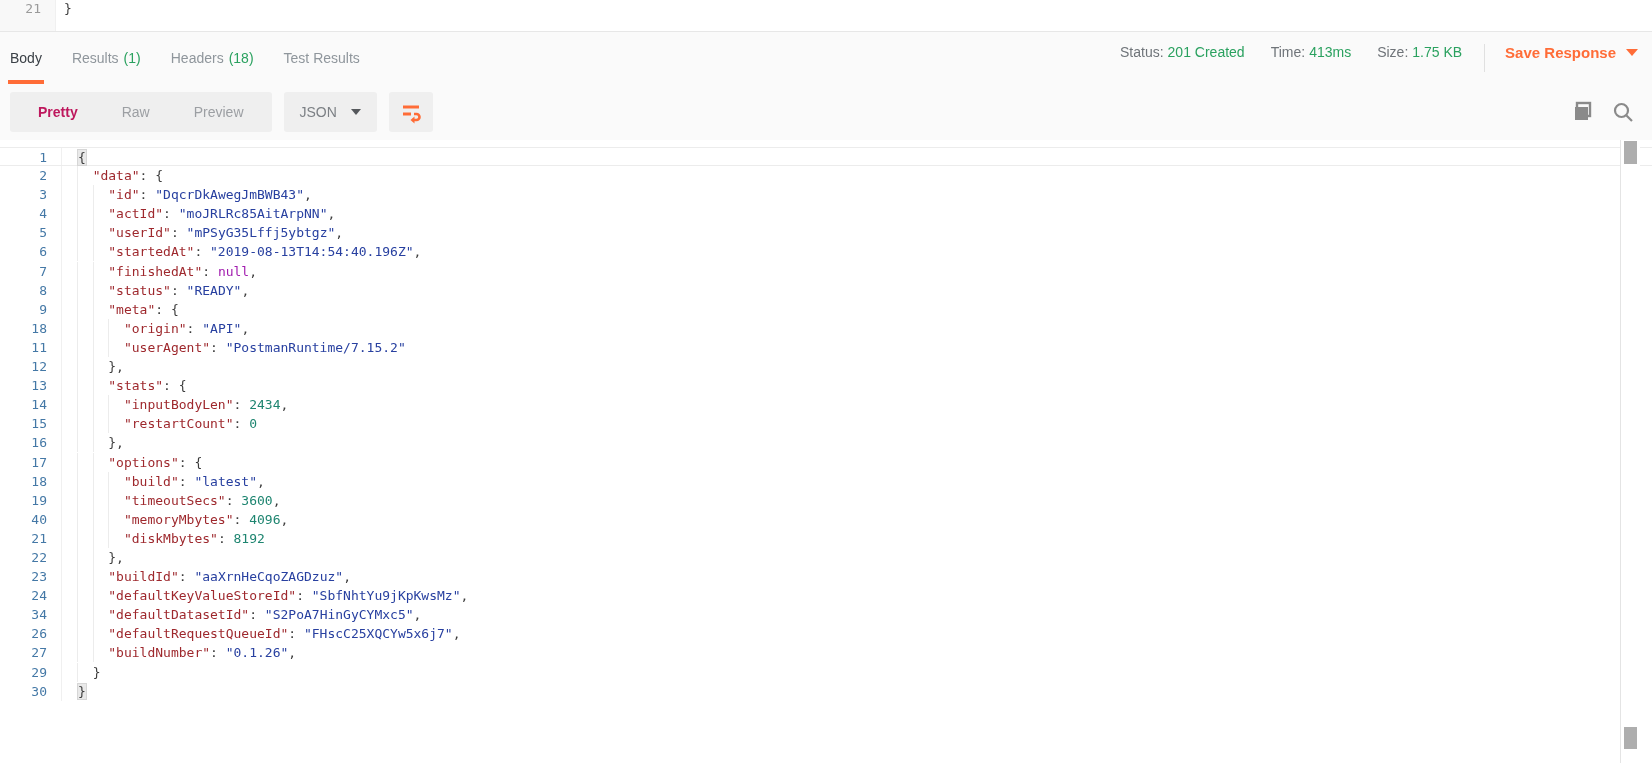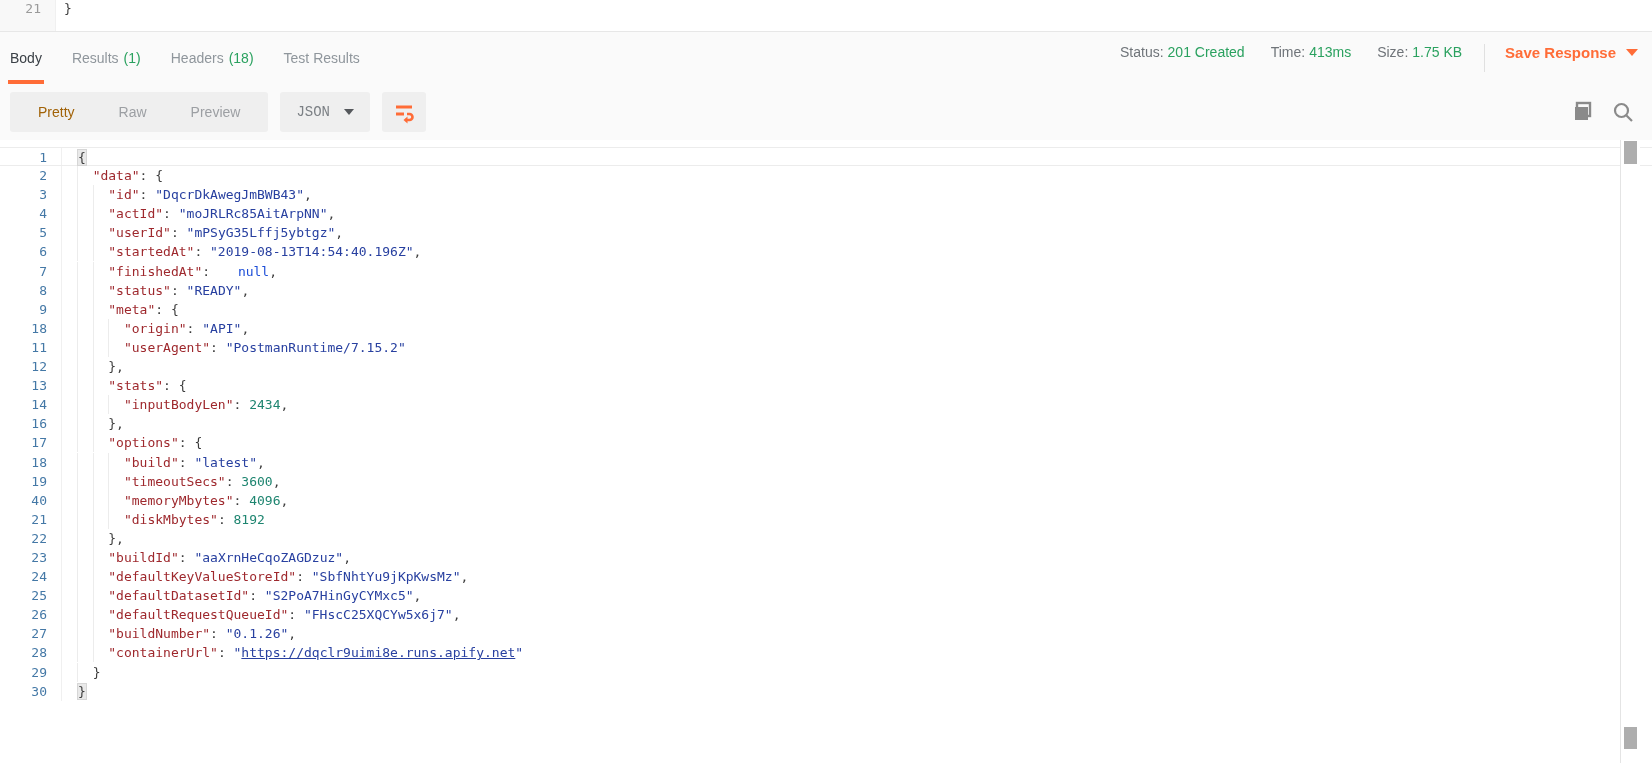--- a/index.html
+++ b/index.html
@@ -33,23 +33,23 @@
   .caret-down { width:0; height:0; border-left:6px solid transparent; border-right:6px solid transparent;
                 border-top:7px solid #ff6c37; margin-left:10px; }
 
   
   .toolbar { height:56px; background:#fafafa; display:flex; align-items:center;
              justify-content:space-between; padding:0 18px 0 10px; }
   .toolbar-left { display:flex; align-items:center; }
   .seg-group { display:flex; align-items:center; background:#efefef; border-radius:3px;
                height:40px; padding:0 6px; }
   .seg-btn { padding:0 22px; font-size:14px; color:#9c9fa3; line-height:40px; cursor:pointer; }
-  .seg-btn.active { color:#a16207; }
+  .seg-btn.active { color:#be185d;font-weight:bold; }
   .dd { display:flex; align-items:center; background:#efefef; border-radius:3px; height:40px;
-        margin-left:12px; padding:0 16px; cursor:pointer;font-family:Liberation Mono, monospace; }
+        margin-left:12px; padding:0 16px; cursor:pointer; }
   .dd-label { font-size:14px; color:#7c8085; margin-right:14px; }
   .dd .caret { width:0; height:0; border-left:5px solid transparent; border-right:5px solid transparent;
                border-top:6px solid #55585c; }
   .icon-btn { width:44px; height:40px; background:#efefef; border-radius:3px; margin-left:12px;
               display:flex; align-items:center; justify-content:center; cursor:pointer; }
   .toolbar-right { display:flex; align-items:center; }
   .tool-icon { margin-left:18px; cursor:pointer; display:flex; align-items:center; }
 
   
   .code-area { position:relative; height:623px; background:#fff; padding-top:7px; overflow:hidden; }
@@ -57,21 +57,21 @@
         font-family:"DejaVu Sans Mono", monospace; font-size:13px; white-space:pre; }
   .cl.active { border-top:1px solid #ececec; border-bottom:1px solid #ececec; height:19.1px; }
   .ln { flex:0 0 62px; text-align:right; padding-right:14px; color:#4478a6;
         border-right:1px solid #f0f0f0; user-select:none; }
   .lc { flex:1; padding-left:15px; color:#3c3c3c; }
   .ind { display:inline-block; height:19px; vertical-align:top;
          background:repeating-linear-gradient(to right,#ececec 0,#ececec 1px,transparent 1px,transparent 2ch); }
   .tk-k { color:#9e282d; }
   .tk-s { color:#2840a0; }
   .tk-n { color:#1e8570; }
-  .tk-u { color:#1d4ed8;margin-left:20px; }
+  .tk-u { color:#a21caf; }
   .tk-p { color:#3c3c3c; }
   .tk-l { color:#2840a0; text-decoration:underline; }
   .tk-b { color:#3c3c3c; background:#e9e9e9; border:1px solid #d6d6d6; }
 
   
   .vscroll-track { position:absolute; top:0; right:12px; bottom:0; width:20px;
                    border-left:1px solid #e4e4e4; background:#fff; }
   .vscroll-thumb { position:absolute; width:13px; left:3px; background:#aeaeae; }
   .thumb-top { top:1px; height:23px; }
   .thumb-bottom { top:587px; height:22px; }
@@ -166,33 +166,33 @@
         <div class="cl"><span class="ln">5</span><span class="lc"><span class="ind" style="width: 4ch;"></span><span class="tk-k">"userId"</span><span class="tk-p">: </span><span class="tk-s">"mPSyG35Lffj5ybtgz"</span><span class="tk-p">,</span></span></div>
         <div class="cl"><span class="ln">6</span><span class="lc"><span class="ind" style="width: 4ch;"></span><span class="tk-k">"startedAt"</span><span class="tk-p">: </span><span class="tk-s">"2019-08-13T14:54:40.196Z"</span><span class="tk-p">,</span></span></div>
         <div class="cl"><span class="ln">7</span><span class="lc"><span class="ind" style="width: 4ch;"></span><span class="tk-k">"finishedAt"</span><span class="tk-p">: </span><span class="tk-u">null</span><span class="tk-p">,</span></span></div>
         <div class="cl"><span class="ln">8</span><span class="lc"><span class="ind" style="width: 4ch;"></span><span class="tk-k">"status"</span><span class="tk-p">: </span><span class="tk-s">"READY"</span><span class="tk-p">,</span></span></div>
         <div class="cl"><span class="ln">9</span><span class="lc"><span class="ind" style="width: 4ch;"></span><span class="tk-k">"meta"</span><span class="tk-p">: {</span></span></div>
         <div class="cl"><span class="ln">18</span><span class="lc"><span class="ind" style="width: 6ch;"></span><span class="tk-k">"origin"</span><span class="tk-p">: </span><span class="tk-s">"API"</span><span class="tk-p">,</span></span></div>
         <div class="cl"><span class="ln">11</span><span class="lc"><span class="ind" style="width: 6ch;"></span><span class="tk-k">"userAgent"</span><span class="tk-p">: </span><span class="tk-s">"PostmanRuntime/7.15.2"</span></span></div>
         <div class="cl"><span class="ln">12</span><span class="lc"><span class="ind" style="width: 4ch;"></span><span class="tk-p">},</span></span></div>
         <div class="cl"><span class="ln">13</span><span class="lc"><span class="ind" style="width: 4ch;"></span><span class="tk-k">"stats"</span><span class="tk-p">: {</span></span></div>
         <div class="cl"><span class="ln">14</span><span class="lc"><span class="ind" style="width: 6ch;"></span><span class="tk-k">"inputBodyLen"</span><span class="tk-p">: </span><span class="tk-n">2434</span><span class="tk-p">,</span></span></div>
+        <div class="cl"><span class="ln">15</span><span class="lc"><span class="ind" style="width: 6ch;"></span><span class="tk-k">"restartCount"</span><span class="tk-p">: </span><span class="tk-n">0</span></span></div>
         <div class="cl"><span class="ln">16</span><span class="lc"><span class="ind" style="width: 4ch;"></span><span class="tk-p">},</span></span></div>
         <div class="cl"><span class="ln">17</span><span class="lc"><span class="ind" style="width: 4ch;"></span><span class="tk-k">"options"</span><span class="tk-p">: {</span></span></div>
         <div class="cl"><span class="ln">18</span><span class="lc"><span class="ind" style="width: 6ch;"></span><span class="tk-k">"build"</span><span class="tk-p">: </span><span class="tk-s">"latest"</span><span class="tk-p">,</span></span></div>
         <div class="cl"><span class="ln">19</span><span class="lc"><span class="ind" style="width: 6ch;"></span><span class="tk-k">"timeoutSecs"</span><span class="tk-p">: </span><span class="tk-n">3600</span><span class="tk-p">,</span></span></div>
         <div class="cl"><span class="ln">40</span><span class="lc"><span class="ind" style="width: 6ch;"></span><span class="tk-k">"memoryMbytes"</span><span class="tk-p">: </span><span class="tk-n">4096</span><span class="tk-p">,</span></span></div>
         <div class="cl"><span class="ln">21</span><span class="lc"><span class="ind" style="width: 6ch;"></span><span class="tk-k">"diskMbytes"</span><span class="tk-p">: </span><span class="tk-n">8192</span></span></div>
         <div class="cl"><span class="ln">22</span><span class="lc"><span class="ind" style="width: 4ch;"></span><span class="tk-p">},</span></span></div>
         <div class="cl"><span class="ln">23</span><span class="lc"><span class="ind" style="width: 4ch;"></span><span class="tk-k">"buildId"</span><span class="tk-p">: </span><span class="tk-s">"aaXrnHeCqoZAGDzuz"</span><span class="tk-p">,</span></span></div>
         <div class="cl"><span class="ln">24</span><span class="lc"><span class="ind" style="width: 4ch;"></span><span class="tk-k">"defaultKeyValueStoreId"</span><span class="tk-p">: </span><span class="tk-s">"SbfNhtYu9jKpKwsMz"</span><span class="tk-p">,</span></span></div>
-        <div class="cl"><span class="ln">25</span><span class="lc"><span class="ind" style="width: 4ch;"></span><span class="tk-k">"defaultDatasetId"</span><span class="tk-p">: </span><span class="tk-s">"S2PoA7HinGyCYMxc5"</span><span class="tk-p">,</span></span></div>
+        <div class="cl"><span class="ln">34</span><span class="lc"><span class="ind" style="width: 4ch;"></span><span class="tk-k">"defaultDatasetId"</span><span class="tk-p">: </span><span class="tk-s">"S2PoA7HinGyCYMxc5"</span><span class="tk-p">,</span></span></div>
         <div class="cl"><span class="ln">26</span><span class="lc"><span class="ind" style="width: 4ch;"></span><span class="tk-k">"defaultRequestQueueId"</span><span class="tk-p">: </span><span class="tk-s">"FHscC25XQCYw5x6j7"</span><span class="tk-p">,</span></span></div>
         <div class="cl"><span class="ln">27</span><span class="lc"><span class="ind" style="width: 4ch;"></span><span class="tk-k">"buildNumber"</span><span class="tk-p">: </span><span class="tk-s">"0.1.26"</span><span class="tk-p">,</span></span></div>
-        <div class="cl"><span class="ln">28</span><span class="lc"><span class="ind" style="width: 4ch;"></span><span class="tk-k">"containerUrl"</span><span class="tk-p">: </span><span class="tk-s">"</span><span class="tk-l">https://dqclr9uimi8e.runs.apify.net</span><span class="tk-s">"</span></span></div>
         <div class="cl"><span class="ln">29</span><span class="lc"><span class="ind" style="width: 2ch;"></span><span class="tk-p">}</span></span></div>
         <div class="cl"><span class="ln">30</span><span class="lc"><span class="tk-b">}</span></span></div>
       </div>
     <div class="vscroll-track">
       <div class="vscroll-thumb thumb-top"></div>
       <div class="vscroll-thumb thumb-bottom"></div>
     </div>
   </div>
 
 </div>

